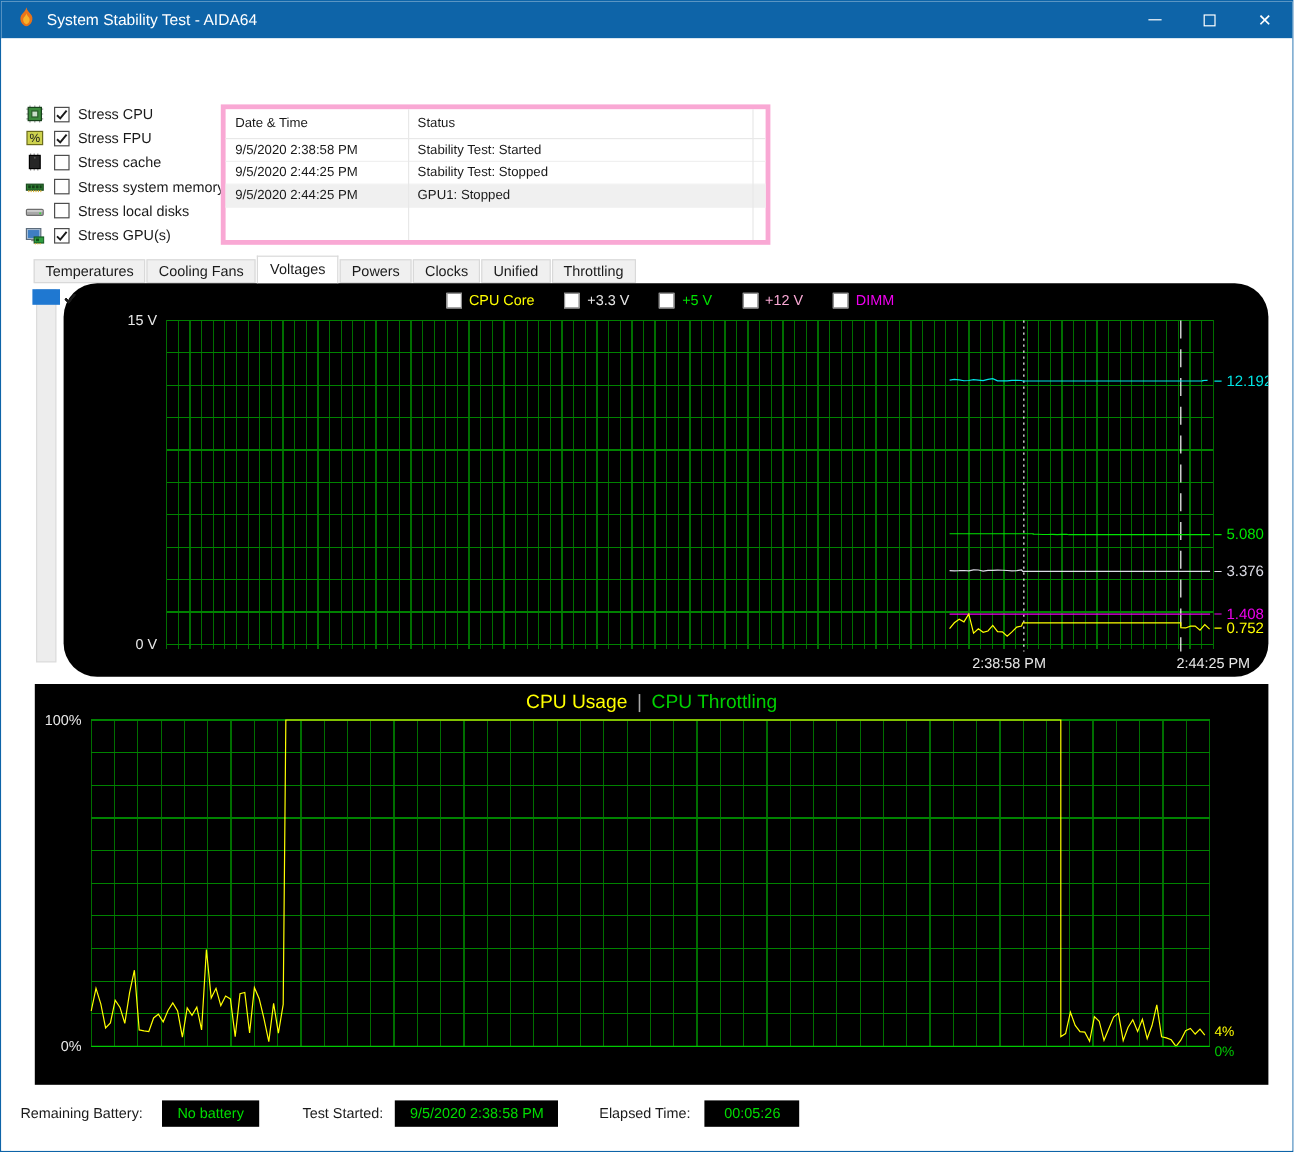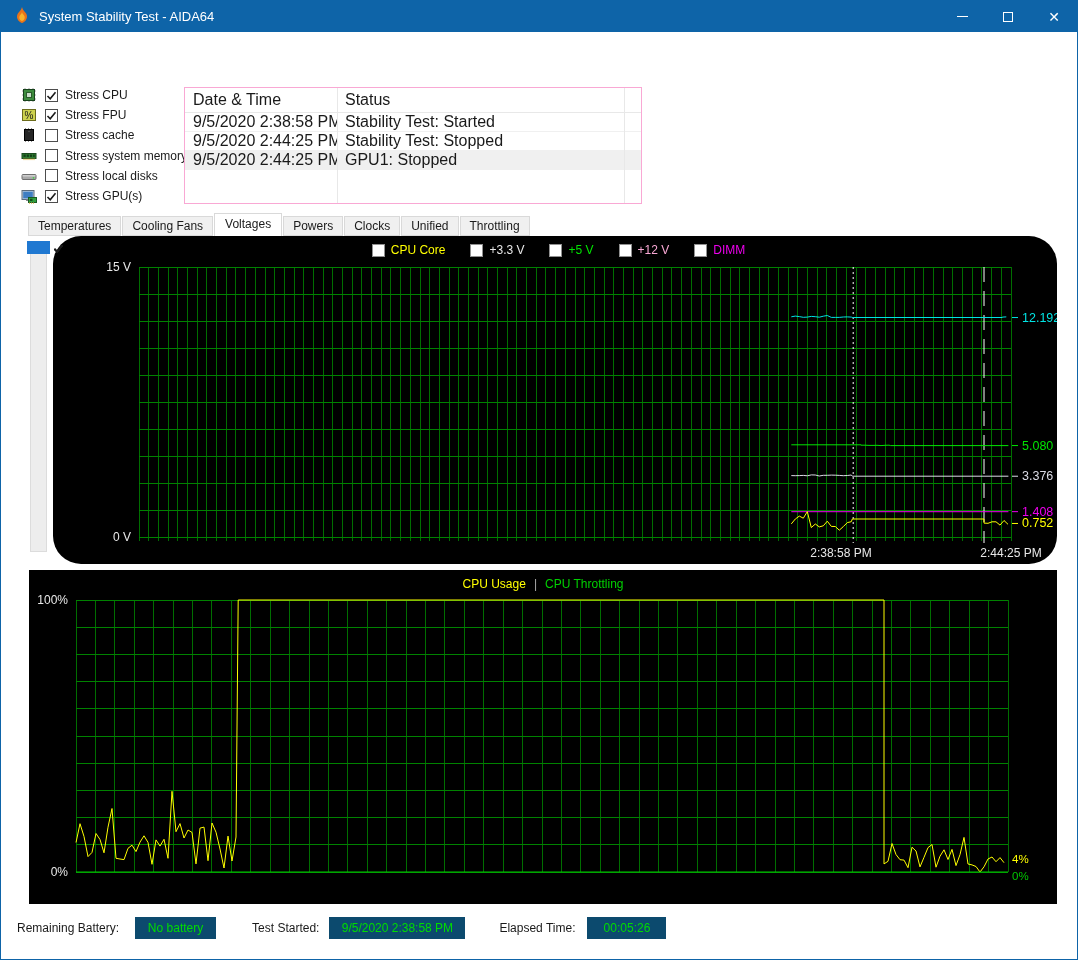--- a/index.html
+++ b/index.html
@@ -17,49 +17,49 @@
   .content { position:absolute; top:31px; left:0; right:0; bottom:0; background:#fff;padding-left:47px; }
 
   
   .stress-list { position:absolute; left:20px; top:53px; }
   .stress-row { height:20.2px; display:flex; align-items:center; }
   .icon16 { width:17px; height:16px; flex:0 0 17px; }
   .cb { width:13px; height:13px; border:1px solid #4d4d4d; background:#fff; display:inline-flex; align-items:center; justify-content:center; flex:0 0 13px; margin-left:7px; }
   .stress-label { margin-left:7px; font-size:12px; color:#1a1a1a; white-space:nowrap; }
 
   
-  .log-table { position:absolute; left:183px; top:55px; width:458px; height:117px; border:1px solid #f9a8d4; font-size:16px; color:#1a1a1a; background:#fff; }
+  .log-table { position:absolute; left:183px; top:55px; width:458px; height:117px; border:4px solid #f9a8d4; font-size:11px; color:#1a1a1a; background:#fff; }
   .lt-header { display:flex; height:25px; align-items:center; border-bottom:1px solid #e8e8e8; }
   .lt-row { display:flex; height:19px; align-items:center; border-bottom:1px solid #f0f0f0; }
   .lt-row.hl { background:#f0f0f0; }
   .lt-c1 { width:152px; padding-left:8px; white-space:nowrap; overflow:hidden; }
   .lt-c2 { width:287px; padding-left:8px; white-space:nowrap; overflow:hidden; }
   .table-vline { position:absolute; top:0; bottom:0; width:1px; background:#e8e8e8; }
 
   
   .tabbar { position:absolute; left:27px; top:181px; height:23px; display:flex; align-items:flex-end; }
   .tab { height:20px; line-height:18px; padding:0 9px; background:#f0f0f0; border:1px solid #d9d9d9; font-size:12px; color:#1a1a1a; margin-right:1px; white-space:nowrap; }
   .tab.active { height:23px; line-height:21px; background:#fff; border-bottom:none; padding:0 10px; position:relative; z-index:3; }
 
   
   .panel-volt { position:absolute; left:52px; top:204px; width:1004px; height:328px; background:#000;border-radius:28px; }
   .panel-cpu  { position:absolute; left:28px; top:538px; width:1028px; height:334px; background:#000; }
   .panel-volt svg, .panel-cpu svg { position:absolute; left:0; top:0; }
   .chart-legend { position:absolute; top:7px; left:0; right:0; display:flex; justify-content:center; align-items:center; gap:18px; font-size:12px; z-index:2; }
   .legend-item { display:flex; align-items:center; gap:6px; }
-  .cpu-title { position:absolute; top:7px; left:0; right:0; display:flex; justify-content:center; gap:8px; font-size:12px; z-index:2; }
+  .cpu-title { position:absolute; top:7px; left:0; right:0; display:flex; justify-content:center; gap:8px; font-size:16px; z-index:2; }
 
   
   .vscroll { position:absolute; left:26px; top:209px; width:23px; height:311px; }
   .vscroll .track { position:absolute; left:3px; right:3px; top:0; bottom:0; background:#ededed; border:1px solid #dcdcdc; }
   .vscroll .thumb { position:absolute; left:0; top:0; width:23px; height:13px; background:#1f78d1; }
 
   
   .statusbar { position:absolute; left:16px; top:884px; height:24px; display:flex; align-items:center; font-size:12px; color:#1a1a1a; }
-  .sb-box { height:22px; background:#0c4a6e; display:flex; align-items:center; justify-content:center; font-size:12px; }
+  .sb-box { height:22px; background:#000000; display:flex; align-items:center; justify-content:center; font-size:12px; }
   .sb-battery { width:81px; margin-left:16px; }
   .sb-started { width:136px; margin-left:10px; }
   .sb-elapsed { width:79px; margin-left:12px; }
   .sb-lbl2 { margin-left:36px; }
   .sb-lbl3 { margin-left:34px; }
 </style>
 </head>
 <body>
 
 <div class="window">

